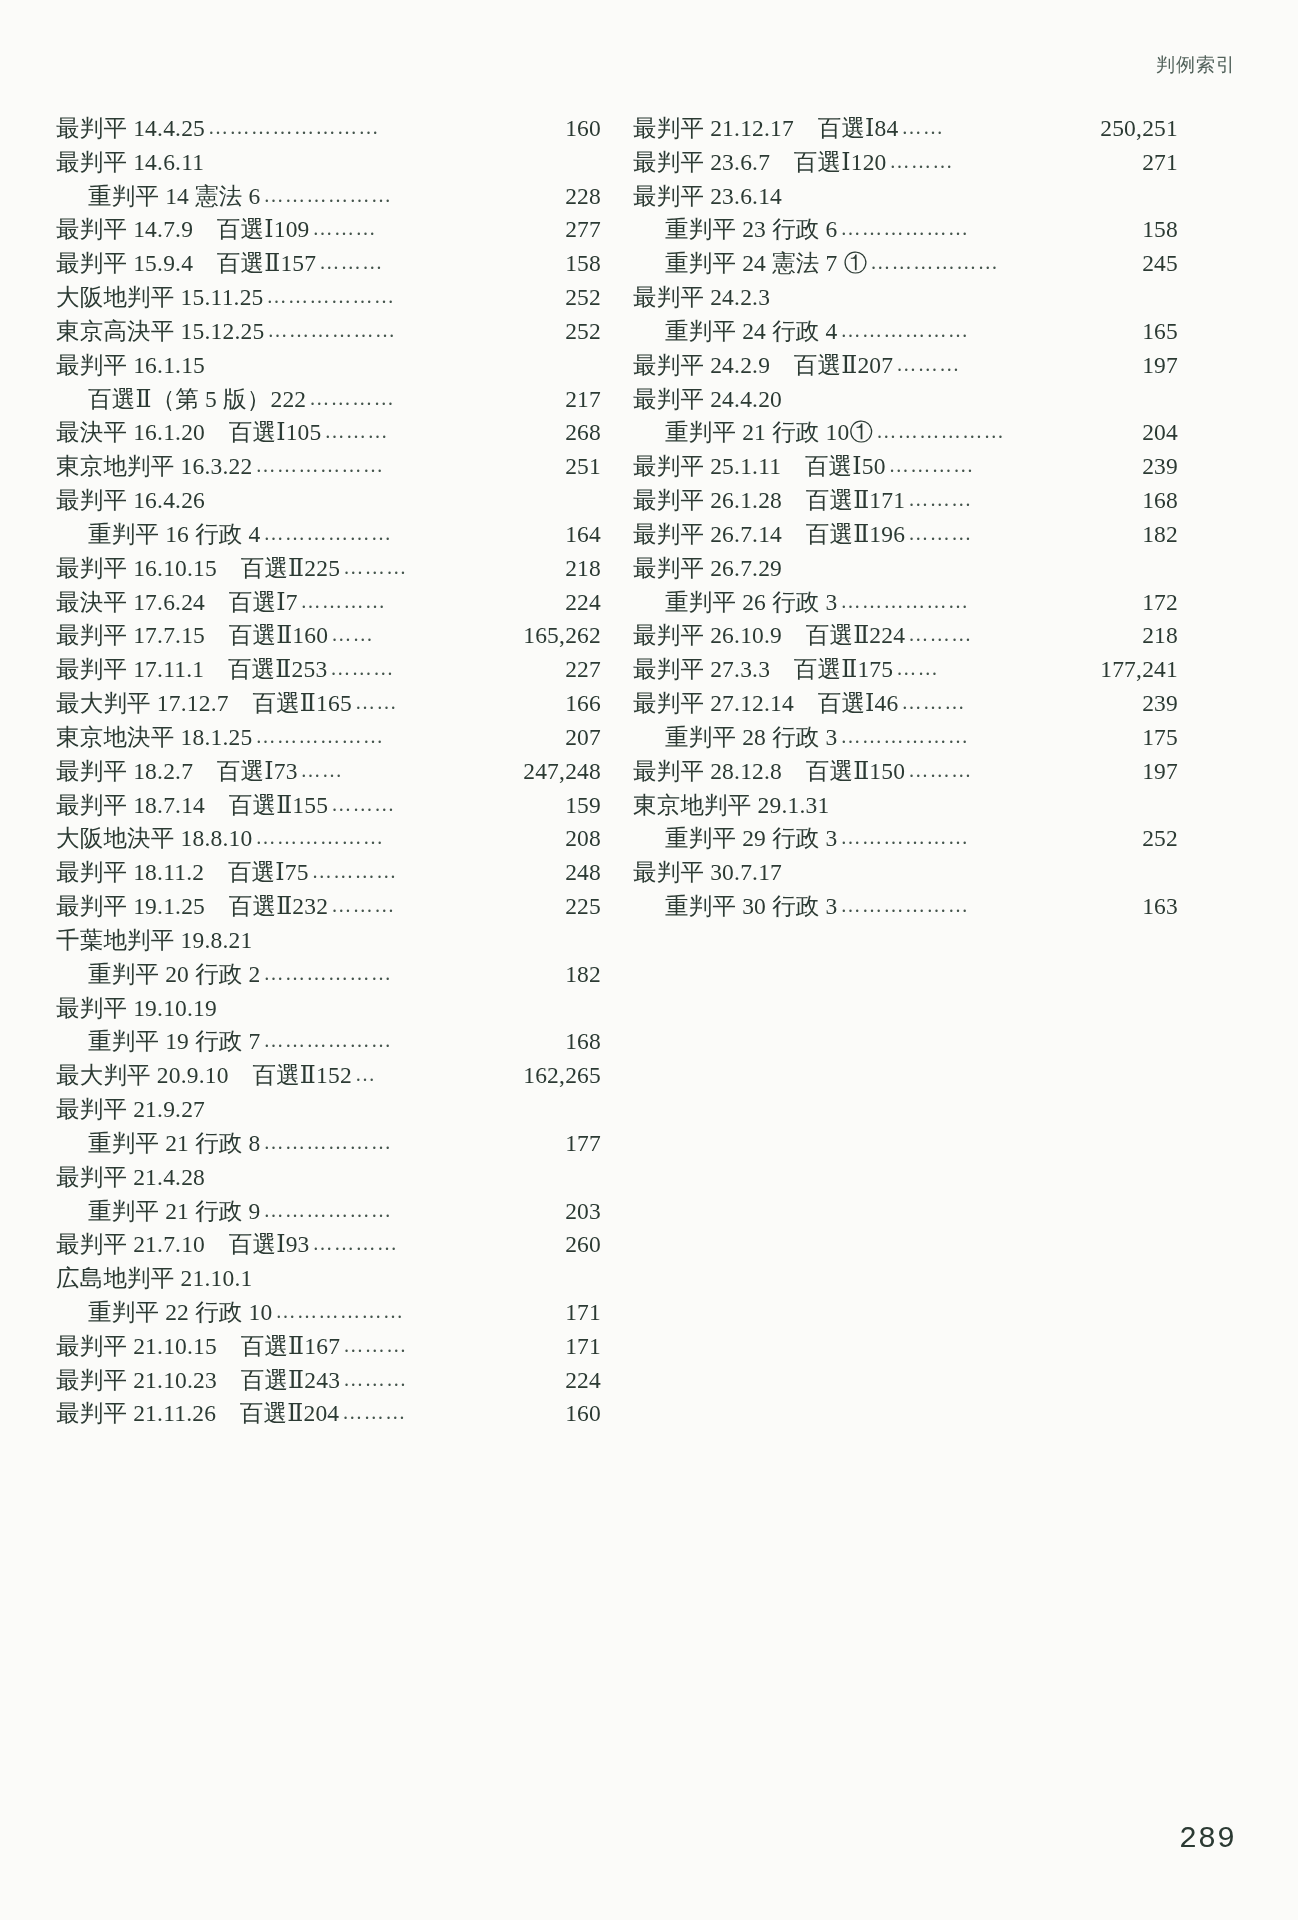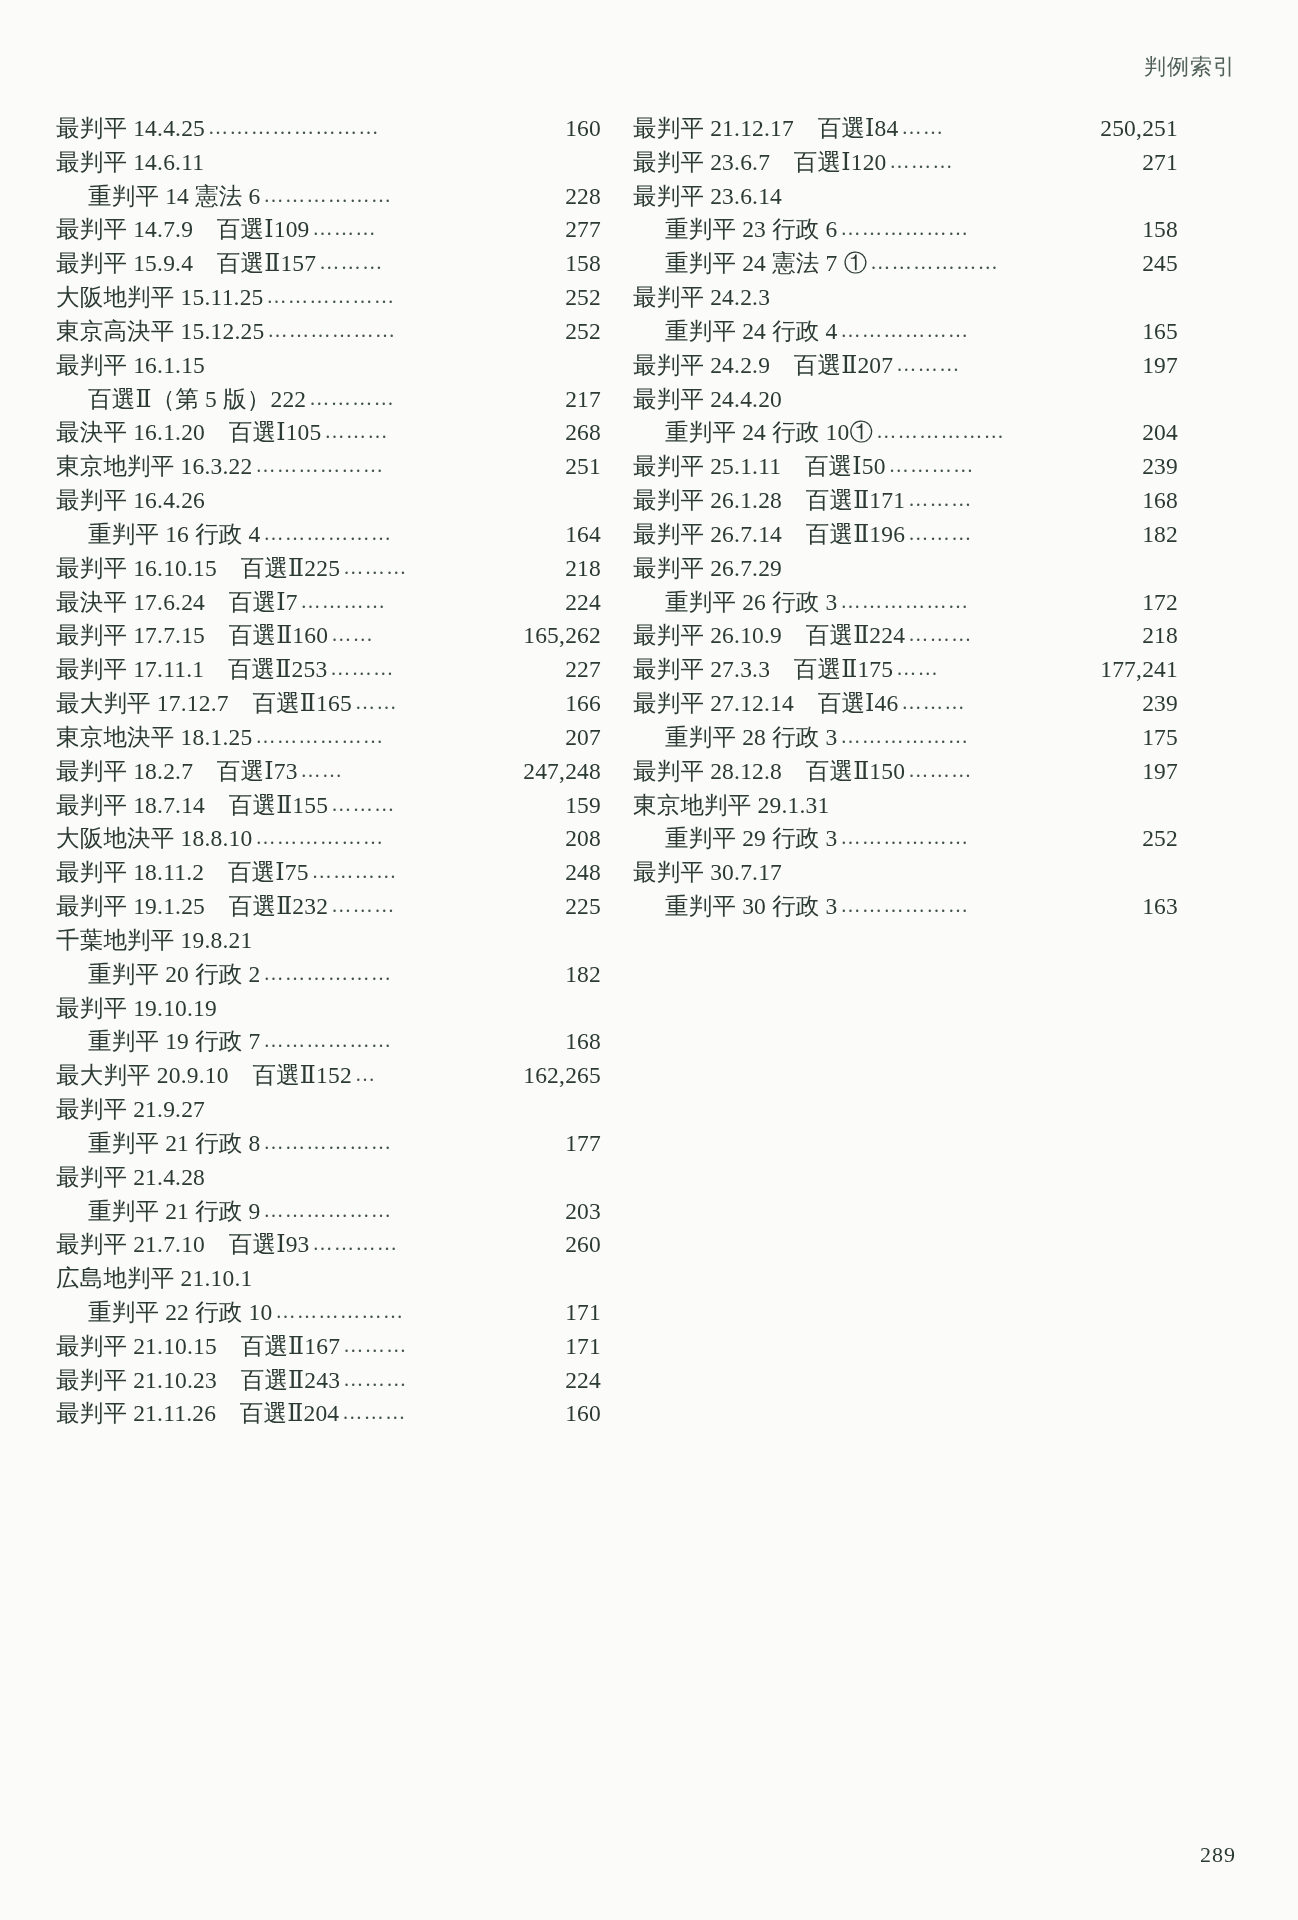--- a/index.html
+++ b/index.html
@@ -17,21 +17,21 @@
   }
   .page {
     position: absolute;
     inset: 0;
     background: #fbfbf9;
   }
   .running-head {
     position: absolute;
     top: 52px;
     right: 62px;
-    font-size: 22px;
+    font-size: 19px;
     letter-spacing: 1px;
     color: #51615a;
     font-family: "DejaVu Sans", "Liberation Sans", sans-serif;
   }
   .columns {
     position: absolute;
     top: 112px;
     left: 56px;
     right: 56px;
     display: flex;
@@ -69,23 +69,23 @@
   .entry .page-no {
     flex: 0 0 auto;
     text-align: right;
   }
   .entry.noleader .leader {
     color: transparent;
   }
   .folio {
     position: absolute;
     right: 62px;
-    bottom: 52px;
-    font-size: 22px;
-    font-family: Liberation Serif, serif;
+    bottom: 64px;
+    font-size: 30px;
+    font-family: Liberation Mono, monospace;
     color: #2b3a33;
     letter-spacing: 1px;
   }
 </style>
 </head>
 <body>
 
 <div class="page">
 
   <div class="running-head">判例索引</div>
@@ -328,21 +328,21 @@
           <span class="label">最判平 24.2.9　百選Ⅱ207</span>
           <span class="leader">………</span>
           <span class="page-no">197</span>
         </div>
         <div class="entry noleader">
           <span class="label">最判平 24.4.20</span>
           <span class="leader"></span>
           <span class="page-no"></span>
         </div>
         <div class="entry indent">
-          <span class="label">重判平 24 行政 10①</span>
+          <span class="label">重判平 21 行政 10①</span>
           <span class="leader">………………</span>
           <span class="page-no">204</span>
         </div>
         <div class="entry">
           <span class="label">最判平 25.1.11　百選Ⅰ50</span>
           <span class="leader">…………</span>
           <span class="page-no">239</span>
         </div>
         <div class="entry">
           <span class="label">最判平 26.1.28　百選Ⅱ171</span>

